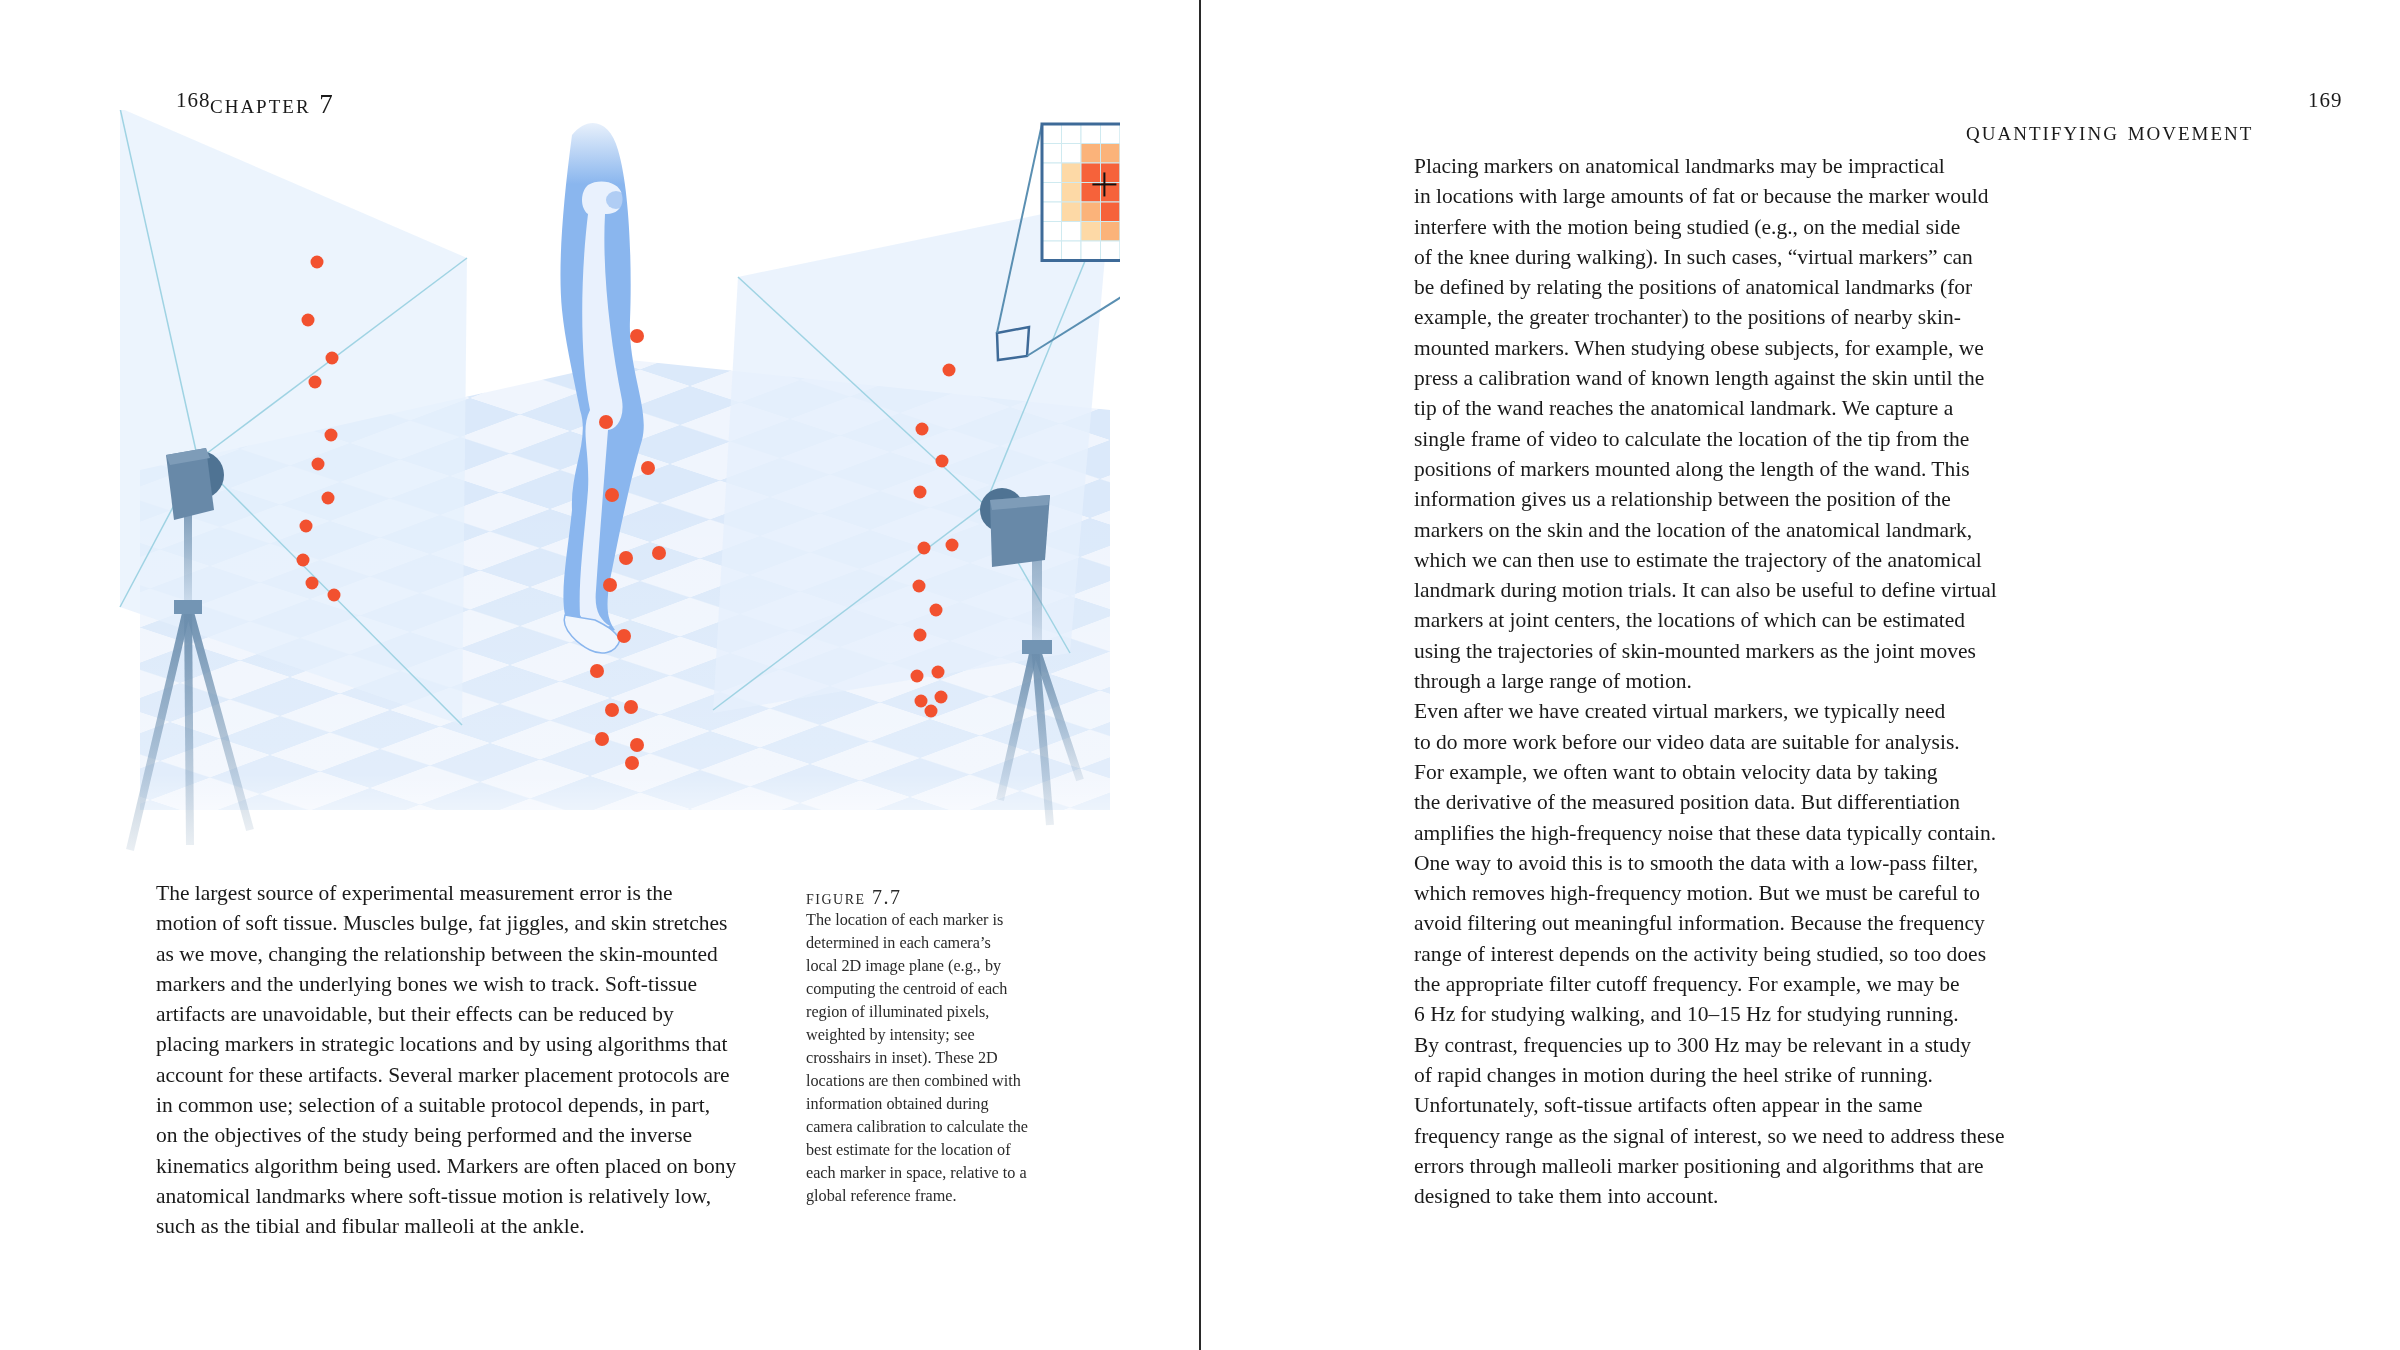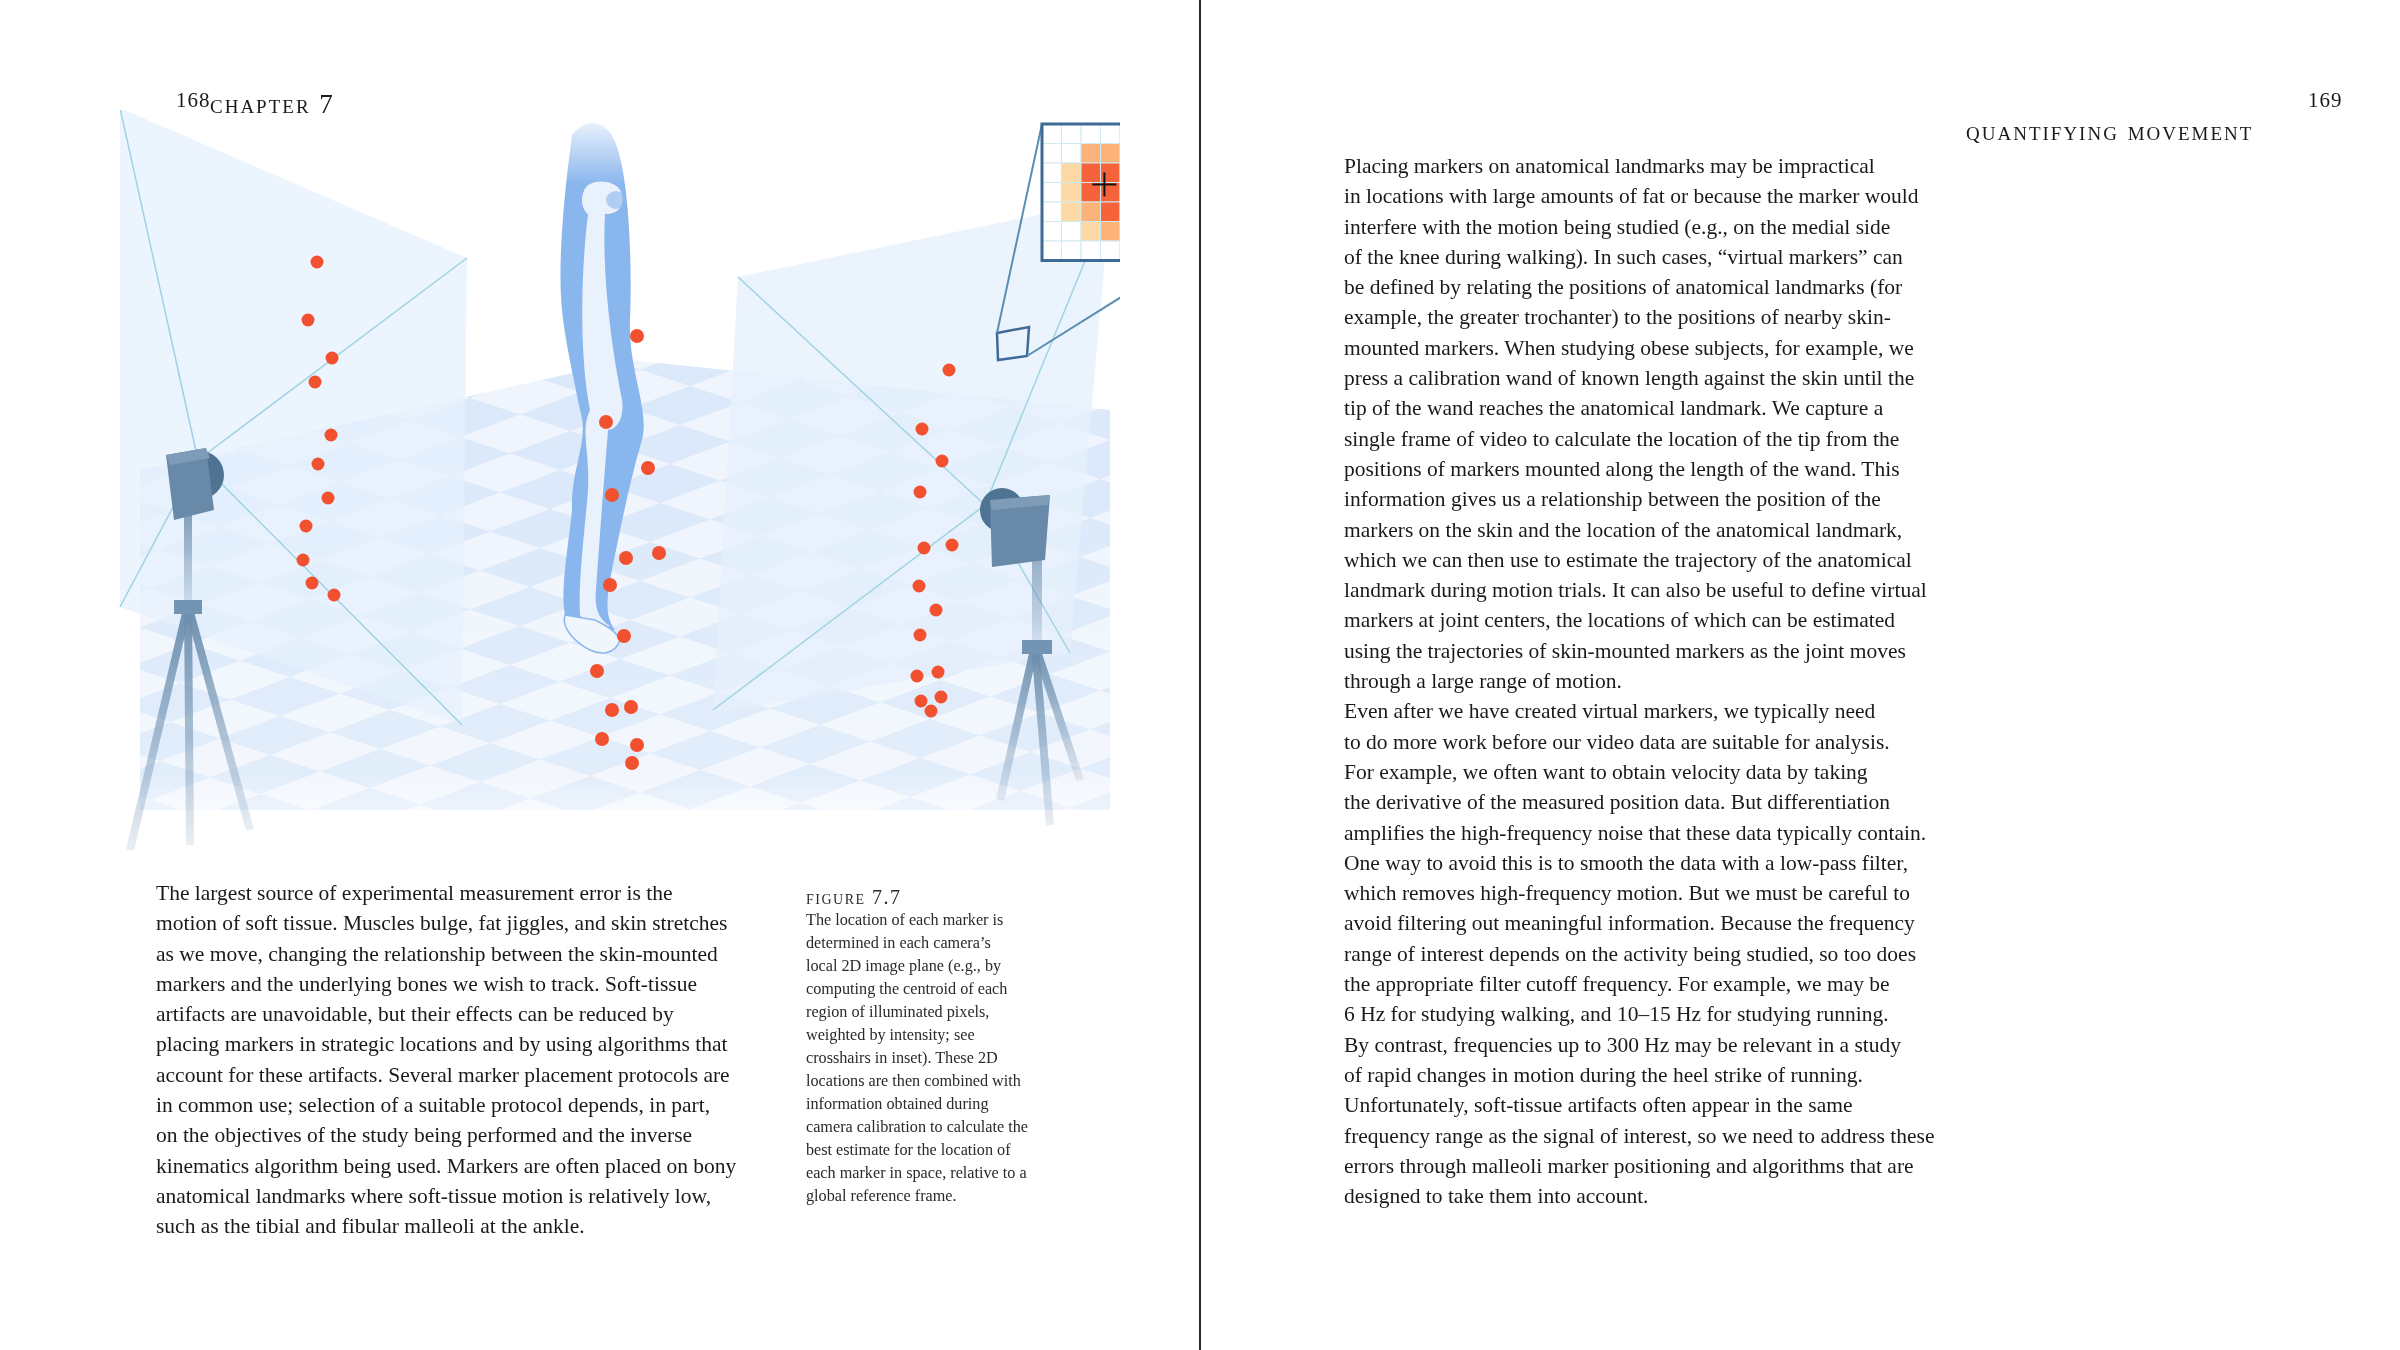--- a/index.html
+++ b/index.html
@@ -13,21 +13,21 @@
 
     #rh-left-folio { left: 132px; }
     #rh-left-title { left: 210px; top: 89px; }
     #rh-right-title { left: 1966px; top: 89px; margin-top: 27px; }
     #rh-right-folio { left: 2264px; }
 
     .body-col { position: absolute; font-size: 21.5px; line-height: 30.3px; }
     .body-col p { margin: 0; text-indent: 24px; }
     .body-col .line { display: block; white-space: nowrap; }
     #left-body { left: 132px; top: 878px; width: 620px; }
-    #right-body { left: 1320px; top: 151px; width: 620px; }
+    #right-body { left: 1390px; top: 151px; width: 620px; }
 
     #caption { position: absolute; left: 806px; top: 886px; width: 290px;
                font-size: 16.2px; line-height: 23px; color: #2a2a2a; }
     #caption .fig-label { font-variant: small-caps; letter-spacing: 1.5px; font-size: 20px; display: block; }
     #caption .line { display: block; white-space: nowrap; }
 
     #figure { position: absolute; left: 110px; top: 110px; width: 1010px; height: 760px; }
     #figure svg { width: 1010px; height: 760px; display: block; }
   </style>
 </head>

